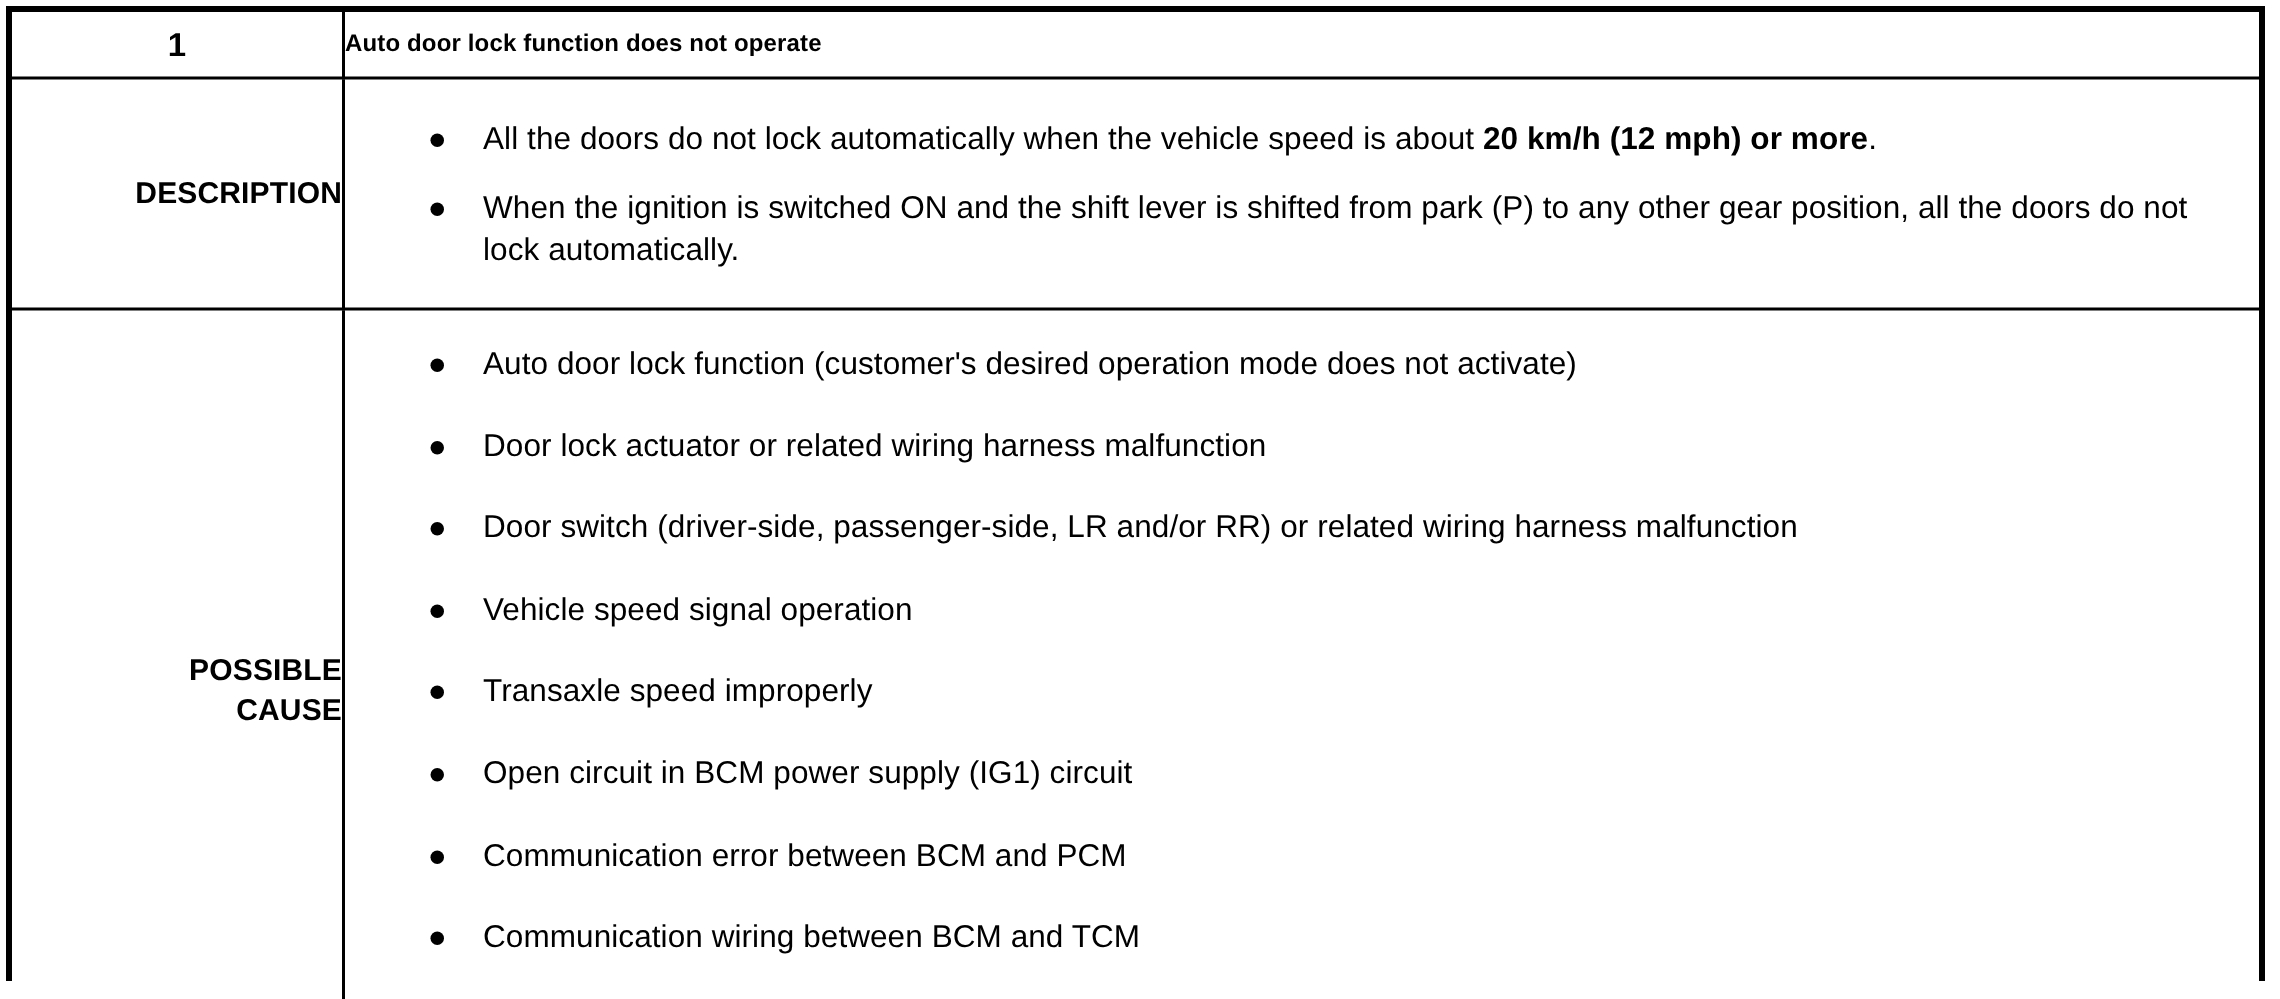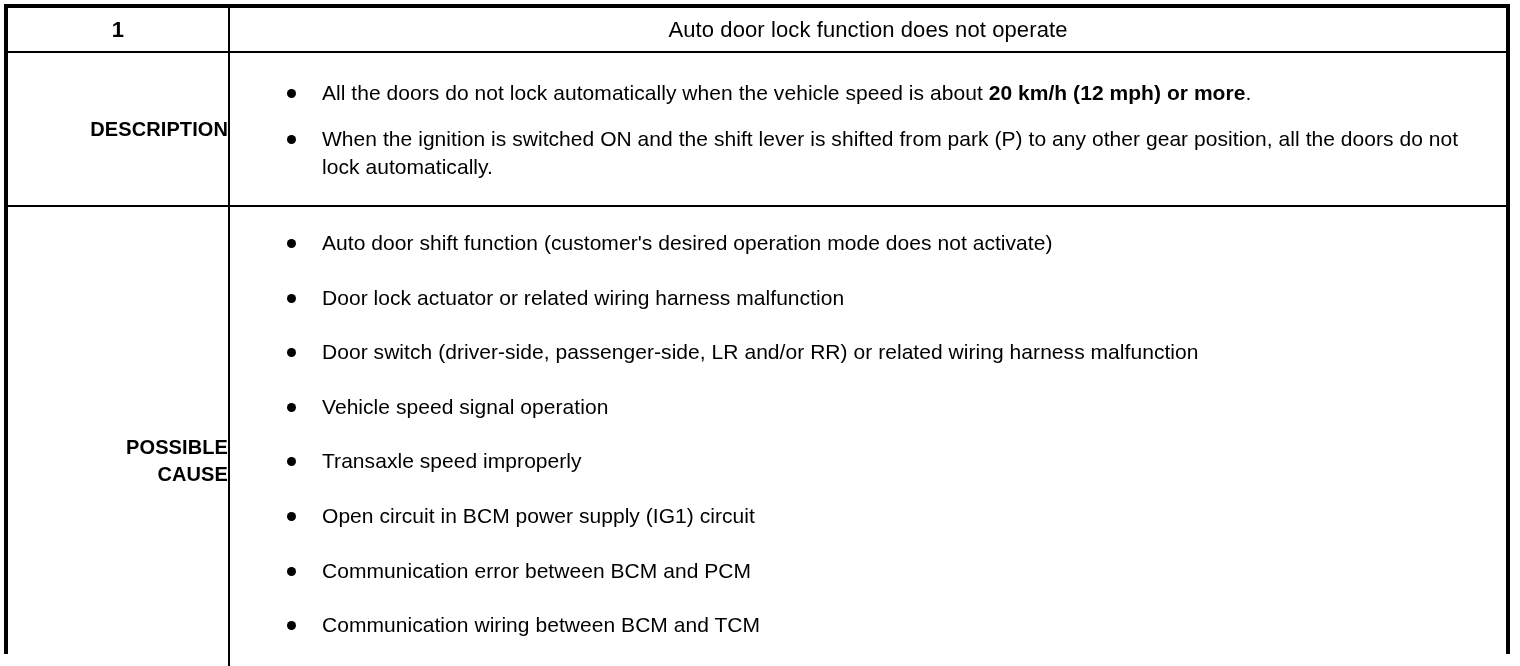--- a/index.html
+++ b/index.html
@@ -61,23 +61,22 @@
   .row-header { height: 44px; }
 
   .cell-index {
     text-align: center;
     font-weight: bold;
     font-size: 22px;
     letter-spacing: 0.2px;
   }
 
   .cell-title {
-    text-align: center;
-    font-weight: normal;
-    font-size: 22px;
+    font-weight: bold;
+    font-size: 16px;
     letter-spacing: 0.1px;
   }
 
   
   .cell-rowlabel {
     font-weight: bold;
     font-size: 20px;
     line-height: 1.35;
     padding-left: 8px;
     letter-spacing: 0.1px;
@@ -166,21 +165,21 @@
 
         <tr>
           <td class="cell-rowlabel">
             <span class="lbl-line">POSSIBLE</span>
             <span class="lbl-line">CAUSE</span>
           </td>
           <td class="cell-content">
             <ul class="bullet-list cause-list">
               <li class="bullet-item">
                 <span class="bullet-dot"></span>
-                <span class="bullet-text"><span>Auto door shift function (customer's desired operation mode does not activate)</span></span>
+                <span class="bullet-text"><span>Auto door lock function (customer's desired operation mode does not activate)</span></span>
               </li>
               <li class="bullet-item">
                 <span class="bullet-dot"></span>
                 <span class="bullet-text"><span>Door lock actuator or related wiring harness malfunction</span></span>
               </li>
               <li class="bullet-item">
                 <span class="bullet-dot"></span>
                 <span class="bullet-text"><span>Door switch (driver-side, passenger-side, LR and/or RR) or related wiring harness malfunction</span></span>
               </li>
               <li class="bullet-item">

